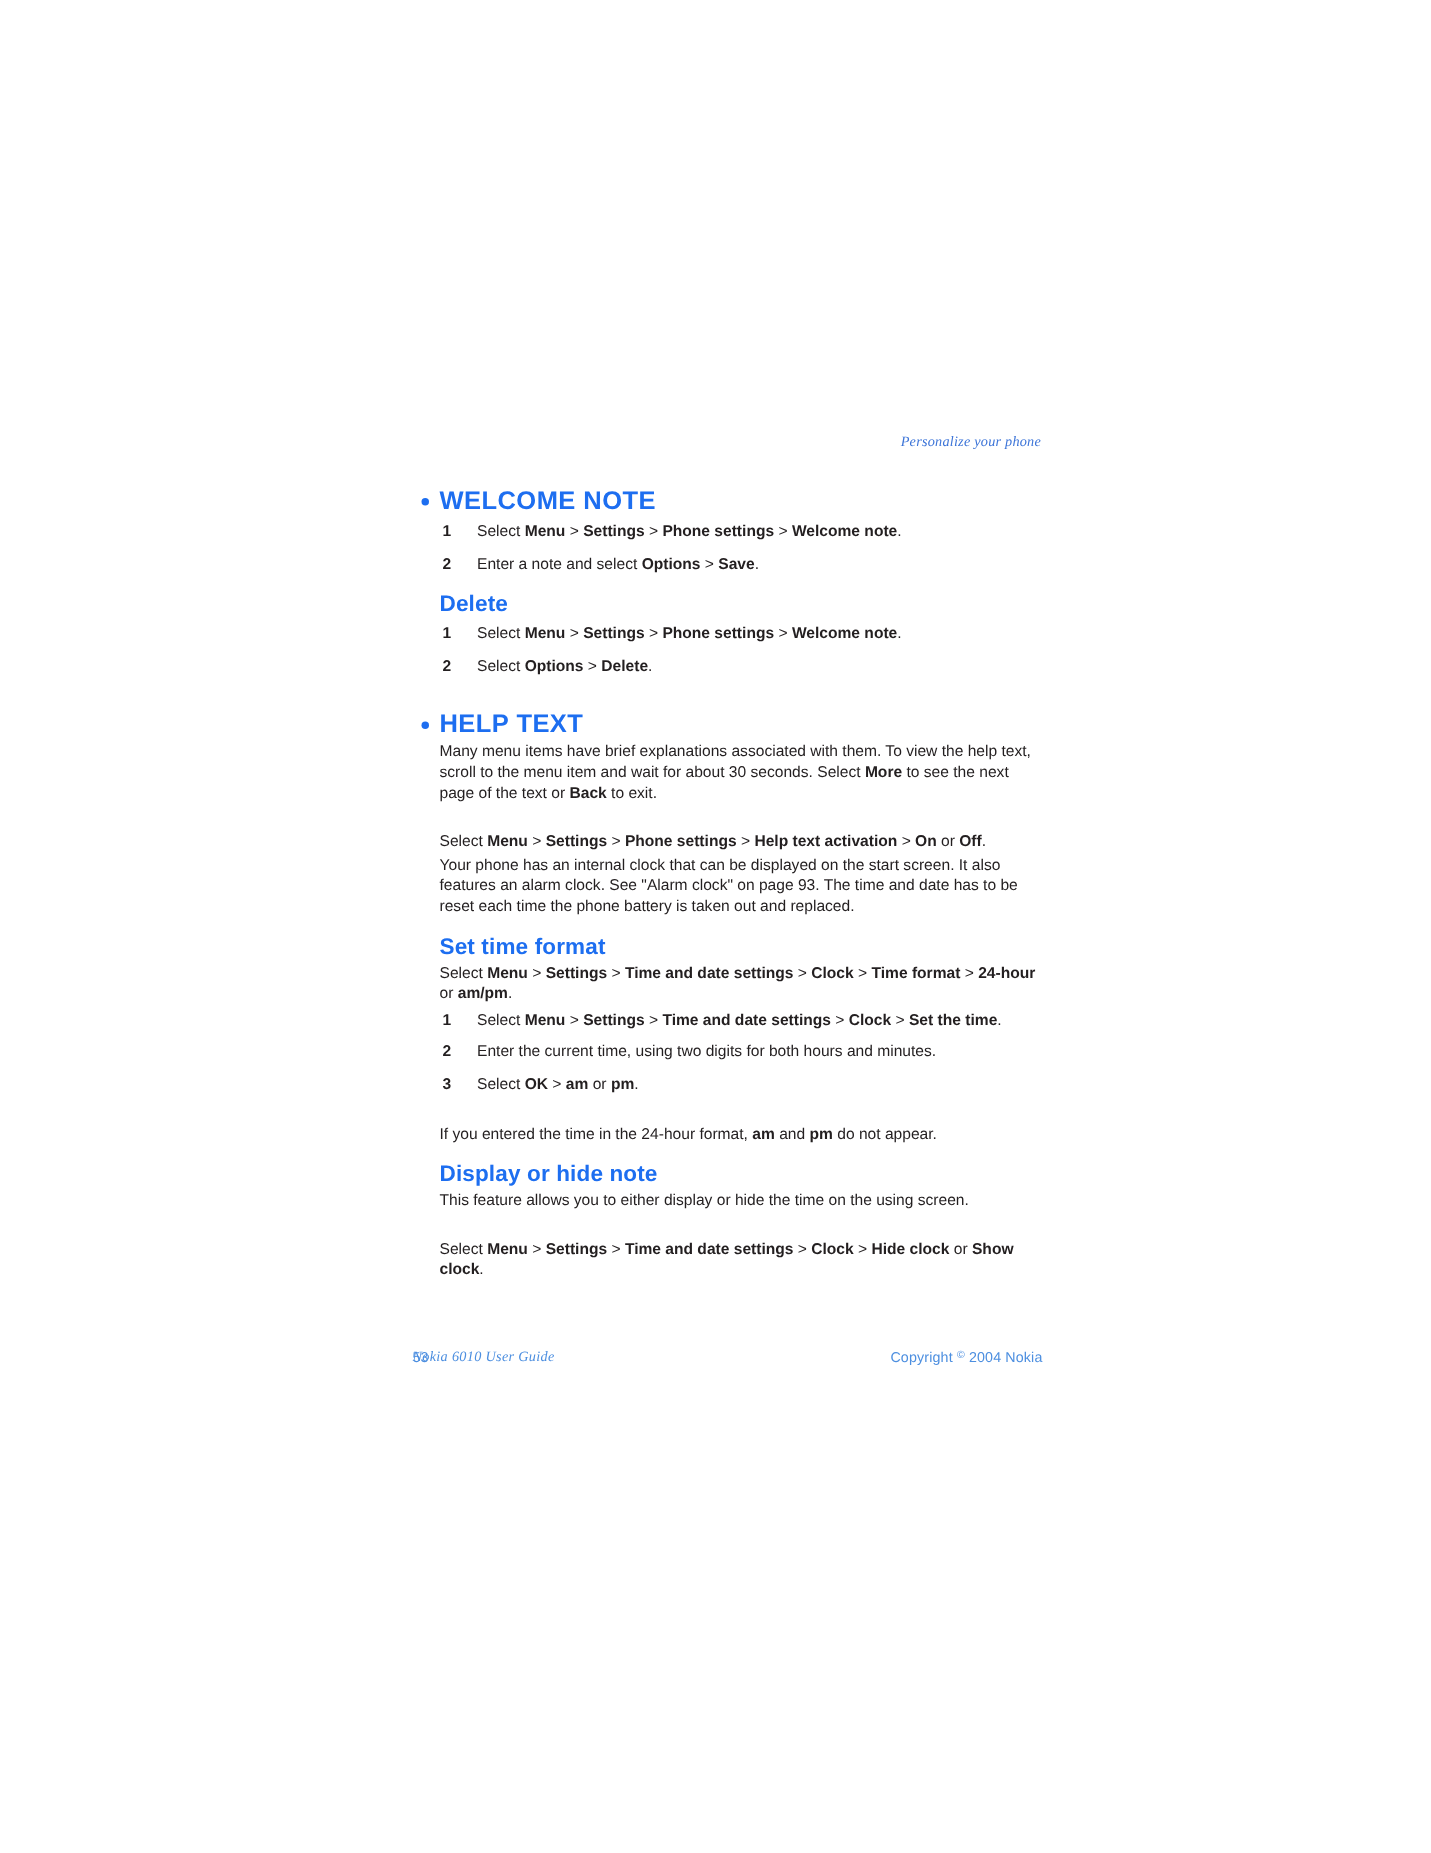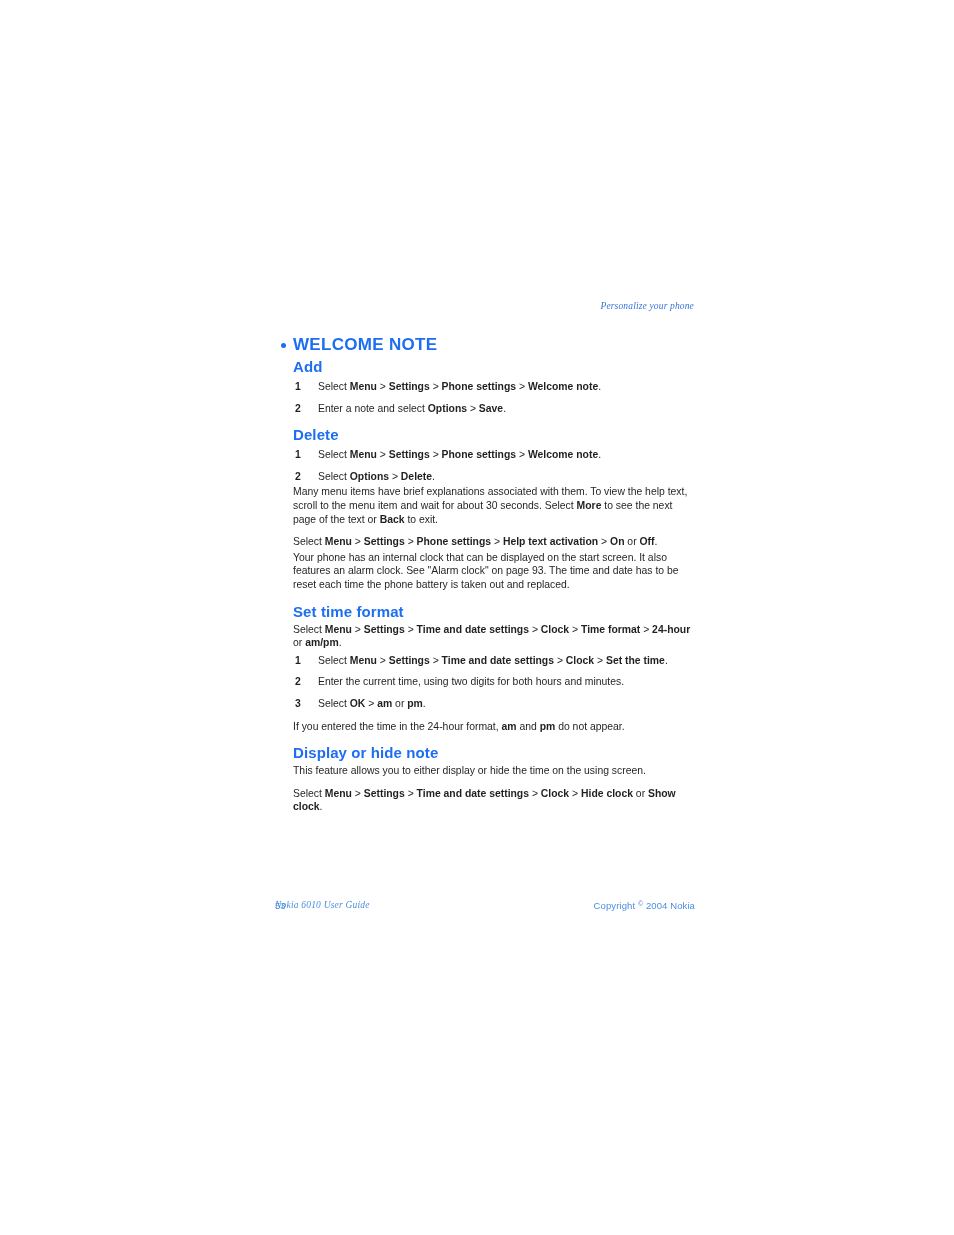--- a/index.html
+++ b/index.html
@@ -22,21 +22,21 @@
     top: 0;
     width: 954px;
     height: 1235px;
     overflow: hidden;
   }
 
   
   .column {
     position: absolute;
     left: 275px;
-    top: 299px;
+    top: 288px;
     width: 420px;
   }
 
   
   .running-head {
     text-align: right;
     width: 420px;
     font-family: "Liberation Serif", serif;
     font-style: italic;
     font-size: 9.5px;
@@ -89,21 +89,21 @@
 
   
   .para {
     font-size: 10.4px;
     line-height: 13.6px;
     color: #231f20;
     margin: 2px 0 0 0;
     padding-left: 18px;
     text-align: left;
   }
-  .para.spaced { margin-top: 9px; }
+  .para.spaced { margin-top: 19px; }
 
   
   .steps {
     margin: 0;
     padding: 0;
     list-style: none;
     padding-left: 18px;
   }
   .step {
     position: relative;
@@ -169,21 +169,20 @@
 
   <div class="column">
 
     <div class="running-head">Personalize your phone</div>
 
     <div class="section">
       <span class="section-bullet"></span>
       <h1 class="section-title">WELCOME NOTE</h1>
     </div>
 
-    <h2 class="sub-title tight">Add</h2>
 
     <ol class="steps first-after-head">
       <li class="step">
         <span class="step-num">1</span>
         <span>Select <b>Menu</b> &gt; <b>Settings</b> &gt; <b>Phone settings</b> &gt; <b>Welcome note</b>.</span>
       </li>
       <li class="step">
         <span class="step-num">2</span>
         <span>Enter a note and select <b>Options</b> &gt; <b>Save</b>.</span>
       </li>
@@ -195,20 +194,24 @@
       <li class="step">
         <span class="step-num">1</span>
         <span>Select <b>Menu</b> &gt; <b>Settings</b> &gt; <b>Phone settings</b> &gt; <b>Welcome note</b>.</span>
       </li>
       <li class="step">
         <span class="step-num">2</span>
         <span>Select <b>Options</b> &gt; <b>Delete</b>.</span>
       </li>
     </ol>
 
+    <div class="section">
+      <span class="section-bullet"></span>
+      <h1 class="section-title">HELP TEXT</h1>
+    </div>
     <p class="para">Many menu items have brief explanations associated with them. To view the help text, scroll to the menu item and wait for about 30 seconds. Select <b>More</b> to see the next page of the text or <b>Back</b> to exit.</p>
     <p class="para spaced">Select <b>Menu</b> &gt; <b>Settings</b> &gt; <b>Phone settings</b> &gt; <b>Help text activation</b> &gt; <b>On</b> or <b>Off</b>.</p>
 
     <p class="para">Your phone has an internal clock that can be displayed on the start screen. It also features an alarm clock. See "Alarm clock" on page 93. The time and date has to be reset each time the phone battery is taken out and replaced.</p>
 
     <h2 class="sub-title gap">Set time format</h2>
     <p class="para">Select <b>Menu</b> &gt; <b>Settings</b> &gt; <b>Time and date settings</b> &gt; <b>Clock</b> &gt; <b>Time format</b> &gt; <b>24-hour</b> or <b>am/pm</b>.</p>
 
     <ol class="steps first-after-head">
       <li class="step">

